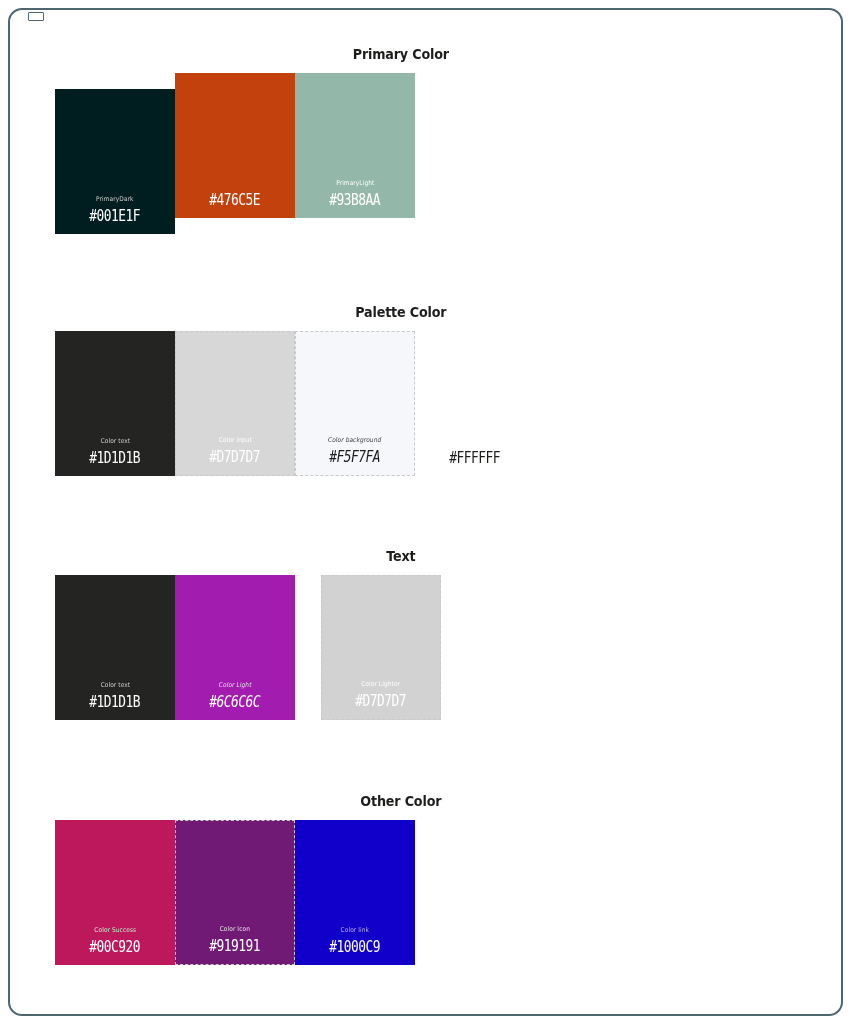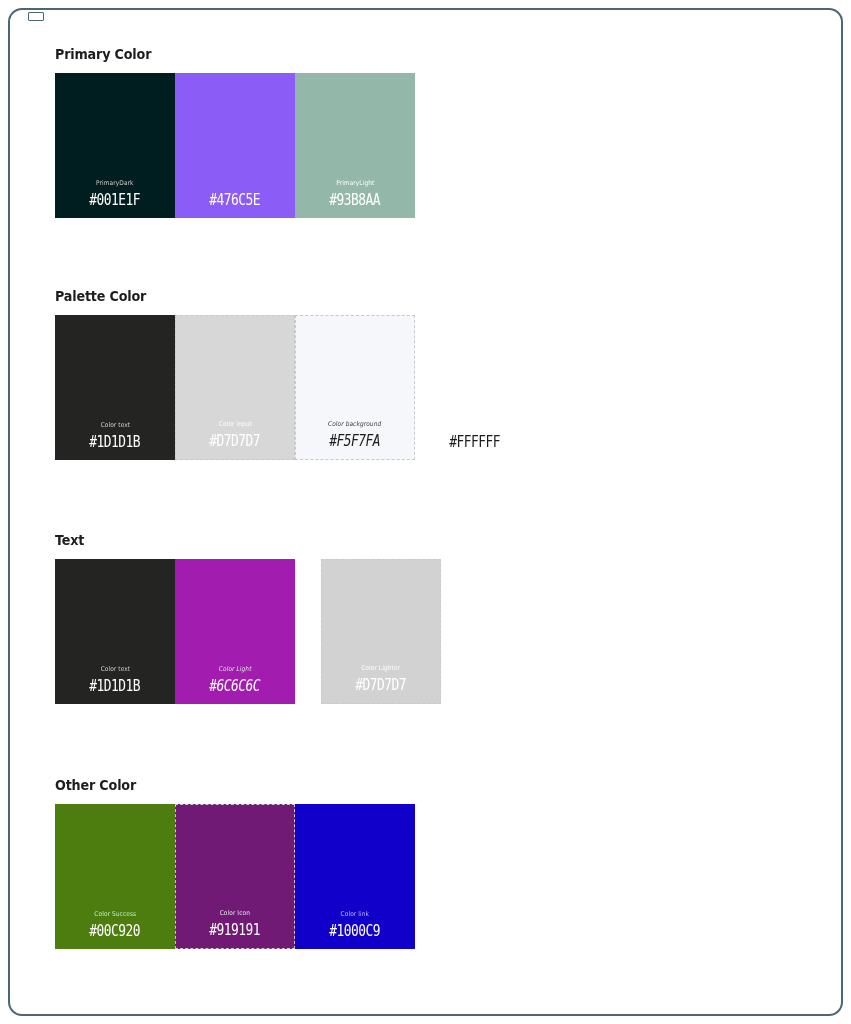--- a/index.html
+++ b/index.html
@@ -14,20 +14,21 @@
 
   #frame {
     position: absolute;
     left: 8px;
     top: 8px;
     width: 835px;
     height: 1008px;
     background: #ffffff;
     border: 2px solid #4e6672;
     border-radius: 14px;
+    text-align: center;
   }
 
   #corner-handle {
     position: absolute;
     left: 18px;
     top: 2px;
     width: 16px;
     height: 9px;
     background: #ffffff;
     border: 1px solid #4e6672;
@@ -114,25 +115,25 @@
 </style>
 </head>
 <body>
 
 <div id="frame">
   <div id="corner-handle"></div>
   <div id="canvas">
       <div class="section">
         <div class="section-title">Primary Color</div>
         <div class="swatch-row">
-          <div class="swatch" style="background: rgb(0, 30, 31);">
+          <div class="swatch" style="background: rgb(0, 30, 31); margin-top: 16px;">
             <div class="swatch-name" style="color: rgb(207, 207, 207);">PrimaryDark</div>
             <div class="swatch-hex" style="color: rgb(255, 255, 255);">#001E1F</div>
           </div>
-          <div class="swatch" style="background: #8b5cf6;">
+          <div class="swatch" style="background: #c2410c;">
             <div class="swatch-hex" style="color: rgb(255, 255, 255);">#476C5E</div>
           </div>
           <div class="swatch" style="background: rgb(147, 184, 170);">
             <div class="swatch-name" style="color: rgb(255, 255, 255);">PrimaryLight</div>
             <div class="swatch-hex" style="color: rgb(255, 255, 255);">#93B8AA</div>
           </div>
         </div>
       </div>
       <div class="gap-sm"></div>
       <div class="section">
@@ -170,21 +171,21 @@
           <div class="swatch bordered" style="background: rgb(210, 210, 210); margin-left: 26px;">
             <div class="swatch-name" style="color: rgb(255, 255, 255);">Color Lighter</div>
             <div class="swatch-hex" style="color: rgb(255, 255, 255);">#D7D7D7</div>
           </div>
         </div>
       </div>
       <div class="gap-lg"></div>
       <div class="section">
         <div class="section-title">Other Color</div>
         <div class="swatch-row">
-          <div class="swatch" style="background: #4d7c0f;">
+          <div class="swatch" style="background: #be185d;">
             <div class="swatch-name" style="color: rgb(191, 240, 197);">Color Success</div>
             <div class="swatch-hex" style="color: rgb(255, 255, 255);">#00C920</div>
           </div>
           <div class="swatch bordered" style="background: #701a75;">
             <div class="swatch-name" style="color: rgb(228, 228, 228);">Color Icon</div>
             <div class="swatch-hex" style="color: rgb(255, 255, 255);">#919191</div>
           </div>
           <div class="swatch" style="background: rgb(16, 0, 201);">
             <div class="swatch-name" style="color: rgb(189, 184, 238);">Color link</div>
             <div class="swatch-hex" style="color: rgb(255, 255, 255);">#1000C9</div>

